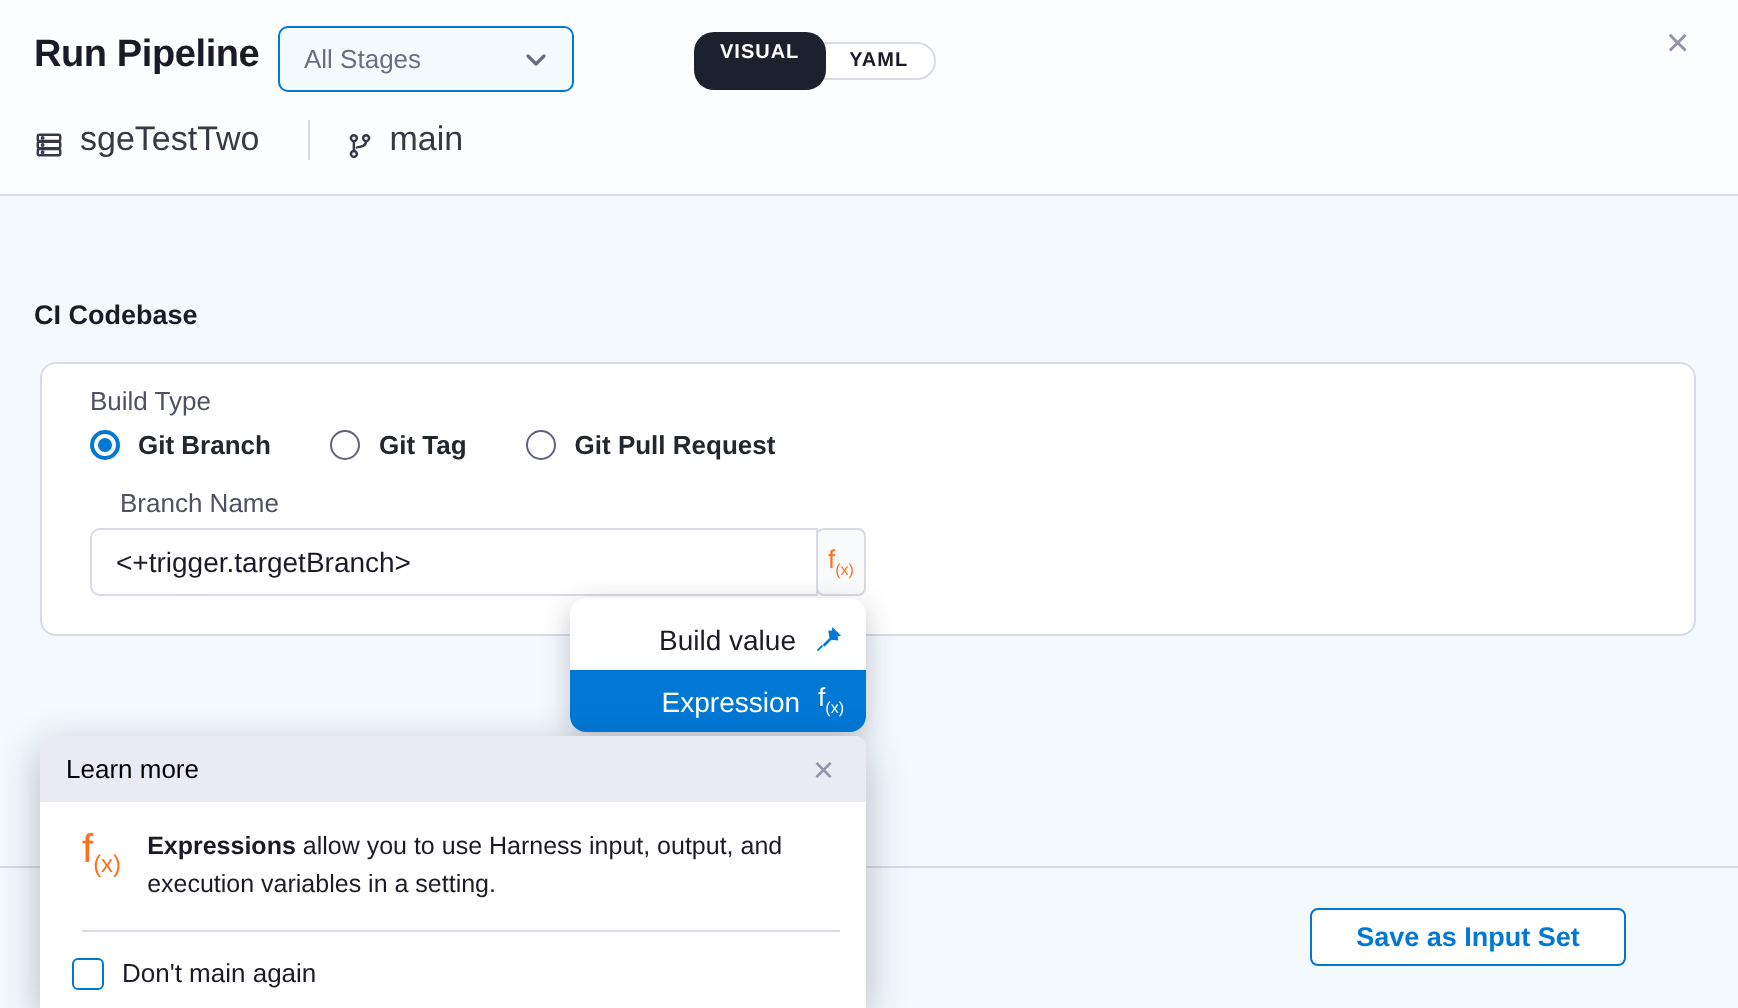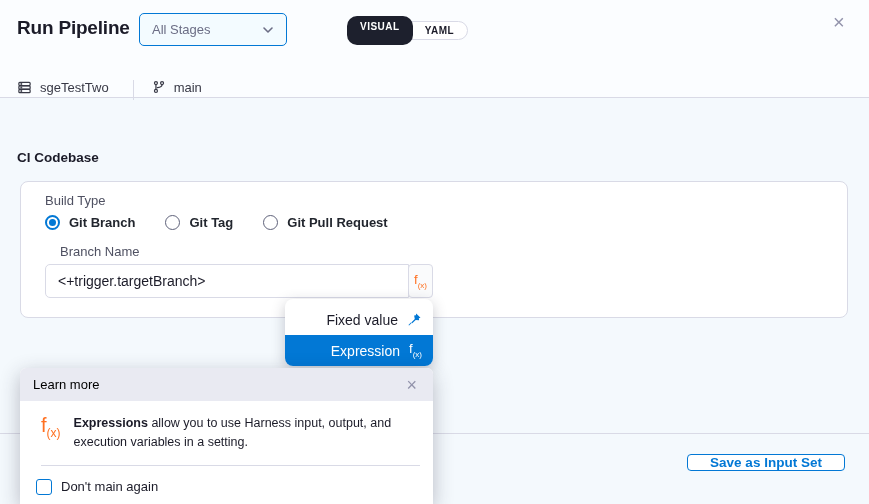--- a/index.html
+++ b/index.html
@@ -10,21 +10,21 @@
   .header { position:absolute; top:0; left:0; width:869px; height:98px; background:#fbfdff; border-bottom:1px solid #d9dae6; }
   .page-title { position:absolute; left:17px; top:17px; font-size:19px; font-weight:700; color:#1b1b28; letter-spacing:-0.2px; }
   .stage-select { position:absolute; left:139px; top:13px; width:148px; height:33px; border:1.5px solid #0278d5; border-radius:5px; background:#f3fbff; display:flex; align-items:center; justify-content:space-between; padding:0 12px; cursor:pointer; }
   .stage-select .val { font-size:13px; color:#6b6d85; }
   .chev { width:12px; height:12px; display:block; }
   .view-toggle { position:absolute; left:347px; top:21px; height:19px; display:flex; align-items:center; background:#fff; border:1px solid #d9dae6; border-radius:10px; }
   .seg { font-size:10px; font-weight:700; letter-spacing:0.5px; padding:0 13px; height:19px; line-height:19px; border-radius:10px; cursor:pointer; }
   .seg.active { background:#1d202d; color:#fff; margin:-1px -1px -1px -1px; height:29px; line-height:21px; }
   .seg.inactive { color:#1b1b28; }
   .header-close { position:absolute; left:833px; top:12px; font-size:20px; color:#9293ab; cursor:pointer; line-height:1; }
-  .repo-row { position:absolute; left:17px; top:60px; display:flex; align-items:flex-start; font-size:13px; color:#383946;margin-top:20px; }
+  .repo-row { position:absolute; left:17px; top:60px; display:flex; align-items:flex-end; font-size:17px; color:#383946; }
   .repo-row .ic { display:flex; margin-right:8px; }
   .vdiv { width:1px; height:20px; background:#d9dae6; margin:0 18px 0 24px; }
 
   
   .section-title { position:absolute; left:17px; top:150px; font-size:13.5px; font-weight:700; color:#1b1b28; }
   .card { position:absolute; left:20px; top:181px; width:828px; height:137px; background:#fff; border:1px solid #d9dae6; border-radius:8px; }
   .field-label { position:absolute; font-size:13px; color:#4f5162; }
   .bt-label { left:24px; top:11px; }
   .bn-label { left:39px; top:62px; }
   .radio-row { position:absolute; left:24px; top:33px; display:flex; gap:30px; align-items:flex-end; }
@@ -56,21 +56,21 @@
   .fx-big sub { font-size:12px; }
   .pop-text { font-size:12.5px; color:#1b1b28; line-height:1.5; max-width:345px; }
   .pop-text b { font-weight:700; }
   .pop-divider { border:none; border-top:1px solid #d9dae6; margin:13px 13px 0 21px; }
   .pop-check { display:flex; align-items:center; gap:9px; margin:13px 0 0 16px; cursor:pointer; }
   .checkbox { width:16px; height:16px; border:1.5px solid #0278d5; border-radius:3px; background:#fff; }
   .check-lbl { font-size:13px; color:#1b1b28; }
 
   
   .footer-divider { position:absolute; left:0; top:433px; width:869px; height:1px; background:#d9dae6; z-index:1; }
-  .save-btn { position:absolute; left:687px; top:454px; width:158px; height:17px; background:#fff; border:1px solid #0278d5; border-radius:4px; color:#0278d5; font-size:13.5px; font-weight:700; font-family:"Liberation Sans", sans-serif; cursor:pointer; z-index:2; }
+  .save-btn { position:absolute; left:655px; top:454px; width:158px; height:29px; background:#fff; border:1px solid #0278d5; border-radius:4px; color:#0278d5; font-size:13.5px; font-weight:700; font-family:"Liberation Sans", sans-serif; cursor:pointer; z-index:2; }
 </style>
 </head>
 <body>
 
 <div id="app">
 
   <div class="header">
     <div class="page-title">Run Pipeline</div>
 
     <div class="stage-select">
@@ -137,21 +137,21 @@
     <div class="input-row">
       <input class="text-input" type="text" readonly="" value="&lt;+trigger.targetBranch&gt;" style="">
       <div class="fx-btn">
         <span class="fx"><span>f</span><sub>(x)</sub></span>
       </div>
     </div>
   </div>
 
   <div class="vt-menu">
     <div class="vt-item">
-      <span>Fixed value</span>
+      <span>Build value</span>
       <svg class="pin" viewBox="0 0 16 16" fill="#0278d5">
         <path d="M9.8 1.6 14.4 6.2 12.6 6.7 12.9 8.8 9.3 8.4 5.6 12.1 4.6 11.1 8.3 7.4 7.6 3.6 9.5 3.4 Z"></path>
         <path d="M4.9 11.8 2.2 14.5 1.5 13.8 4.2 11.1 Z"></path>
       </svg>
     </div>
     <div class="vt-item selected">
       <span>Expression</span>
       <span class="fx"><span>f</span><sub>(x)</sub></span>
     </div>
   </div>

